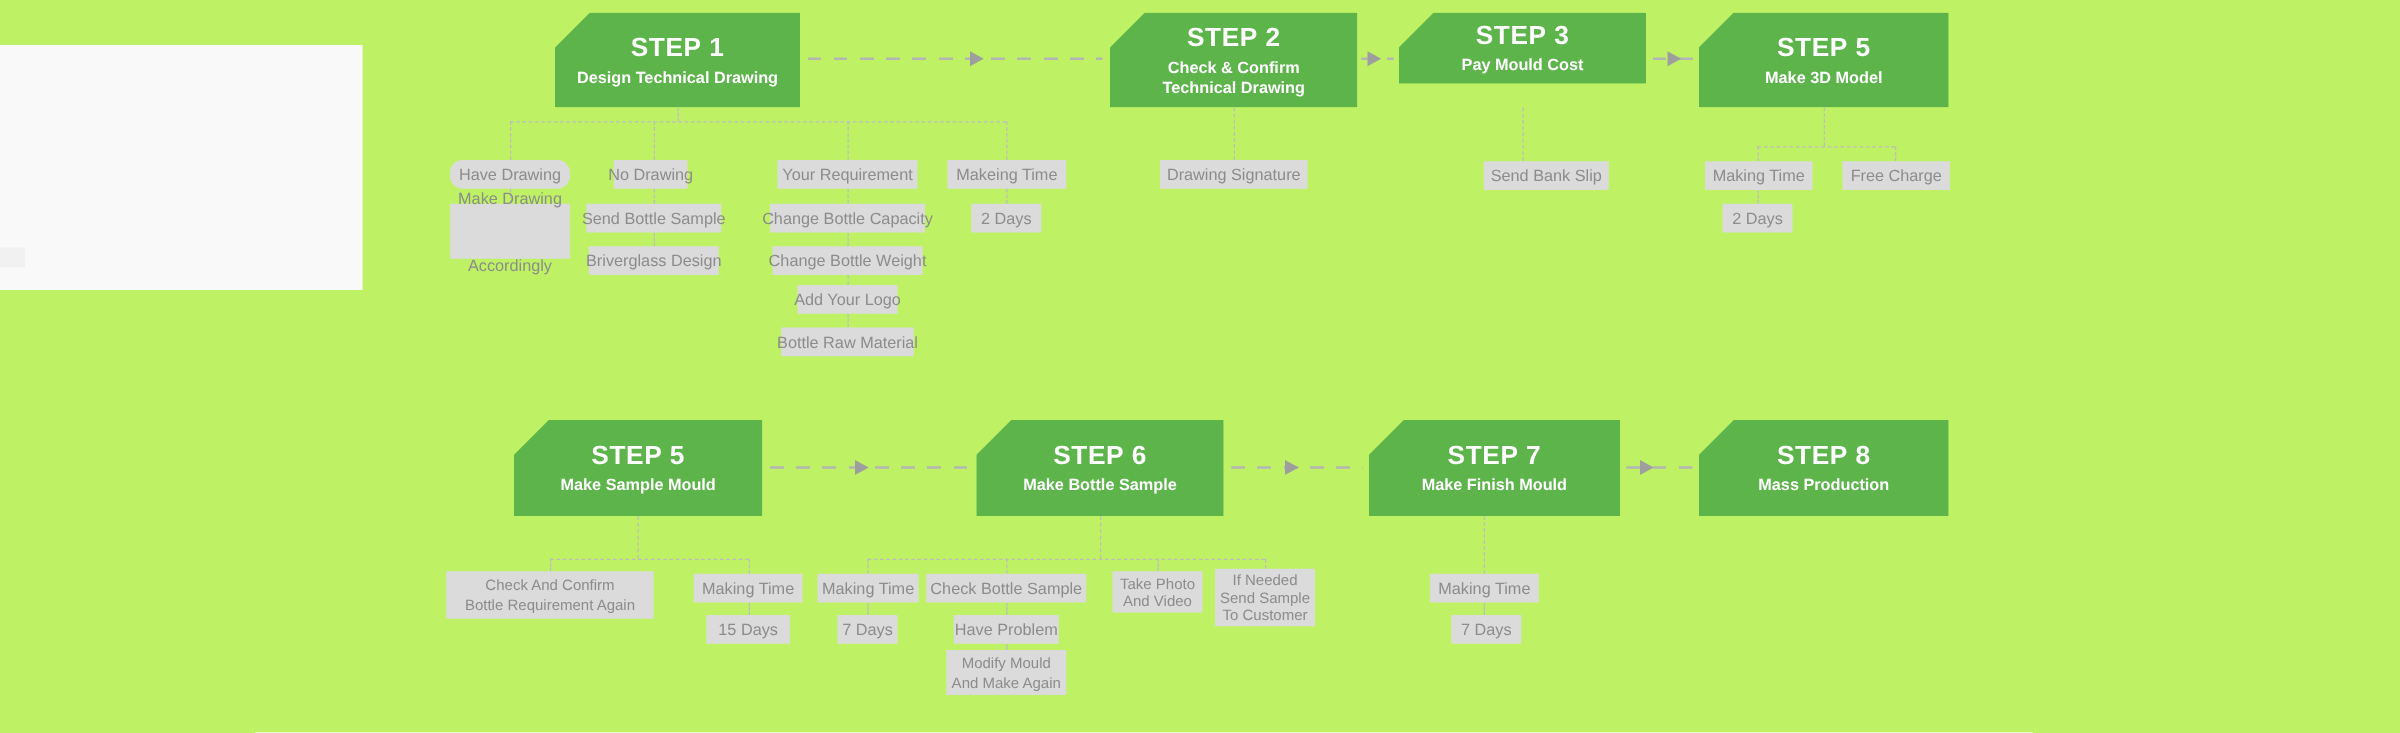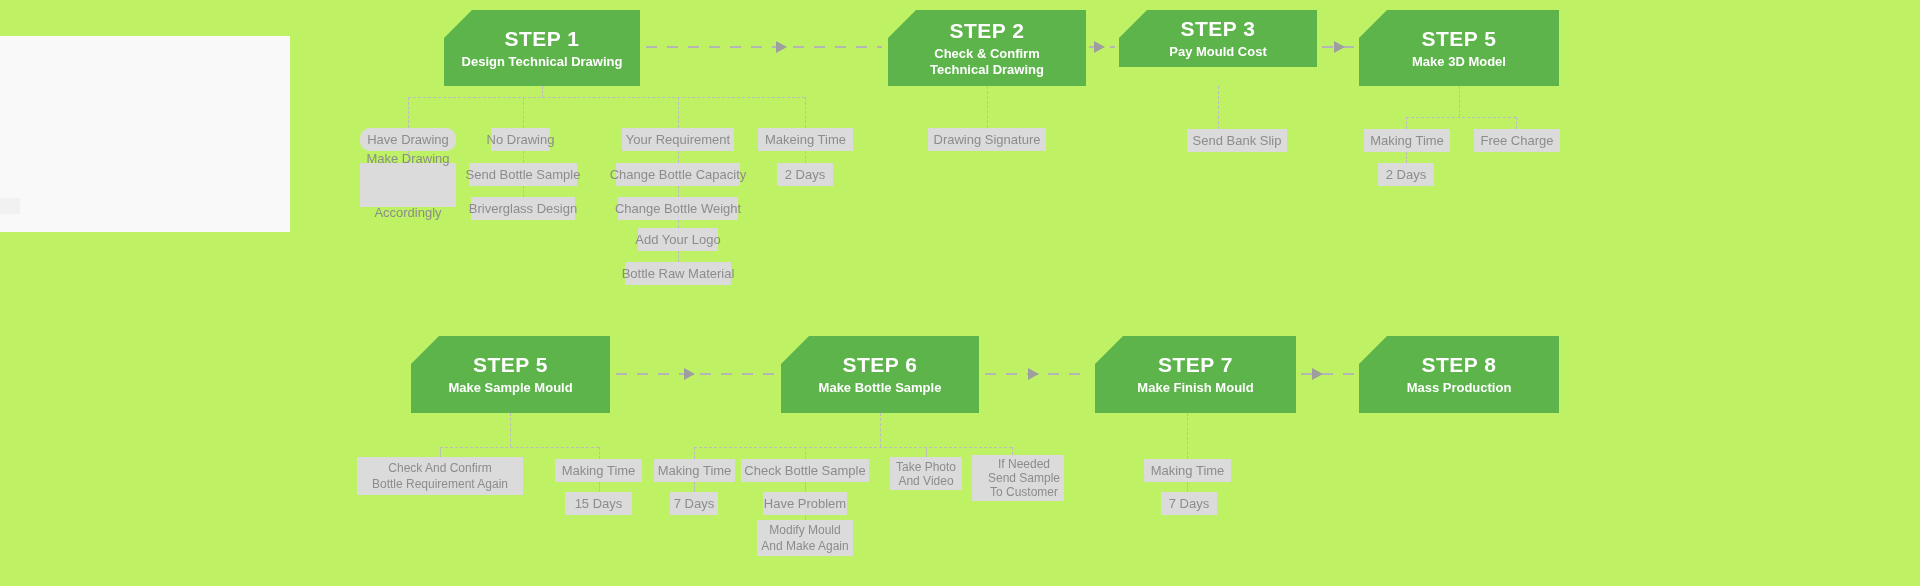--- a/index.html
+++ b/index.html
@@ -217,21 +217,21 @@
       <span>Have Problem</span>
     </div>
   <div class="note sm" style="left:757px;top:520px;width:96px;height:36px;line-height:16px;">
       <span>Modify Mould</span>
       <span>And Make Again</span>
     </div>
   <div class="note sm" style="left:890px;top:457px;width:72px;height:33px;">
       <span>Take Photo</span>
       <span>And Video</span>
     </div>
-  <div class="note sm" style="left:972px;top:455px;width:80px;height:46px;padding-left:12px;">
+  <div class="note sm" style="left:972px;top:455px;width:80px;height:46px;">
       <span>If Needed</span>
       <span>Send Sample</span>
       <span>To Customer</span>
     </div>
 
   <div class="note" style="left:1144px;top:459px;width:87px;height:23px;">
       <span>Making Time</span>
     </div>
   <div class="note" style="left:1161px;top:492px;width:56px;height:23px;">
       <span>7 Days</span>

